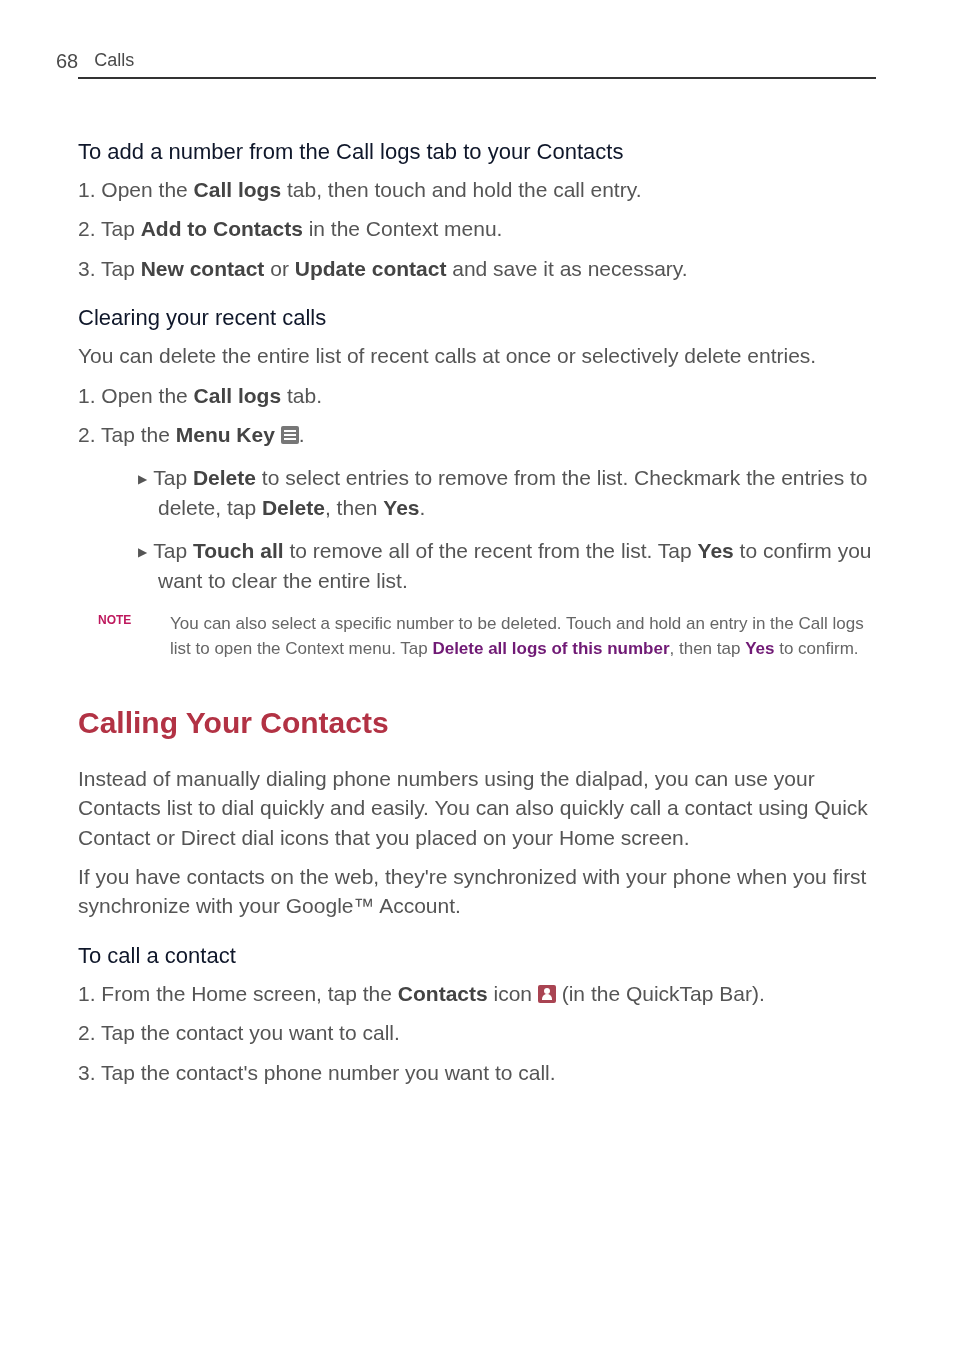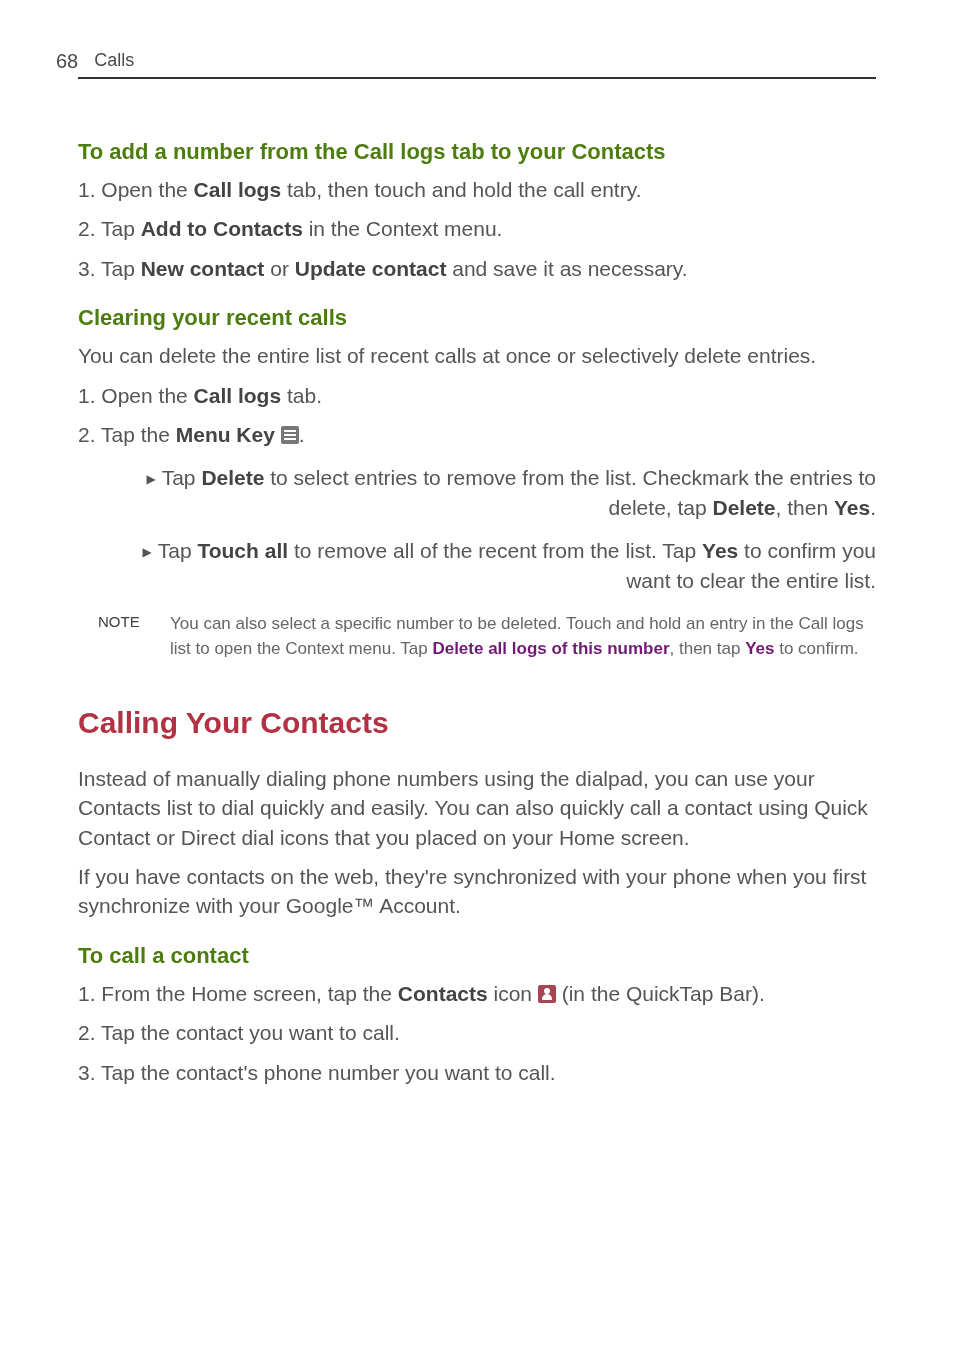--- a/index.html
+++ b/index.html
@@ -28,24 +28,24 @@
     margin-right: 16px;
     font-weight: 400;
   }
   .page-section {
     font-size: 18px;
     color: #4a4a4a;
     font-weight: 400;
     font-family: "Trebuchet MS", "Lucida Grande", sans-serif;
   }
   .h3 {
-    color: #4d7c0f;
+    color: #0f172a;
     font-size: 22px;
     margin: 22px 0 10px 0;
-    font-weight: 700;
+    font-weight: 400;
     font-family: "Trebuchet MS", "Lucida Grande", sans-serif;
   }
   .h2 {
     color: #b23244;
     font-size: 30px;
     font-weight: bold;
     margin: 44px 0 24px 0;
     font-family: "Trebuchet MS", "Lucida Grande", sans-serif;
   }
   p, li {
@@ -66,21 +66,20 @@
   }
   .sub-list {
     list-style: none;
     padding-left: 34px;
     margin-top: 14px;
   }
   .sub-list > li {
     padding-left: 20px;
     text-indent: -20px;
     margin: 14px 0;
-    text-align: right;
   }
   .tri {
     font-size: 12px;
     vertical-align: 2px;
     color: #555;
     margin-right: 6px;
   }
   .bold { font-weight: 600; color: #444; }
   .icon-box {
     display: inline-block;
@@ -117,23 +116,23 @@
     left: 4px; top: 9px;
     width: 10px; height: 6px;
     border-radius: 5px 5px 0 0;
     background: #fff;
   }
   .note-block {
     display: flex;
     margin: 16px 0 0 20px;
   }
   .note-label {
-    color: #404040;
-    font-weight: normal;
-    font-size: 15px;
+    color: #be185d;
+    font-weight: bold;
+    font-size: 12px;
     flex: 0 0 72px;
     font-family: "Trebuchet MS", sans-serif;
     padding-top: 2px;
   }
   .note-text {
     font-size: 17px;
     line-height: 1.5;
     color: #666;
     flex: 1;
   }

